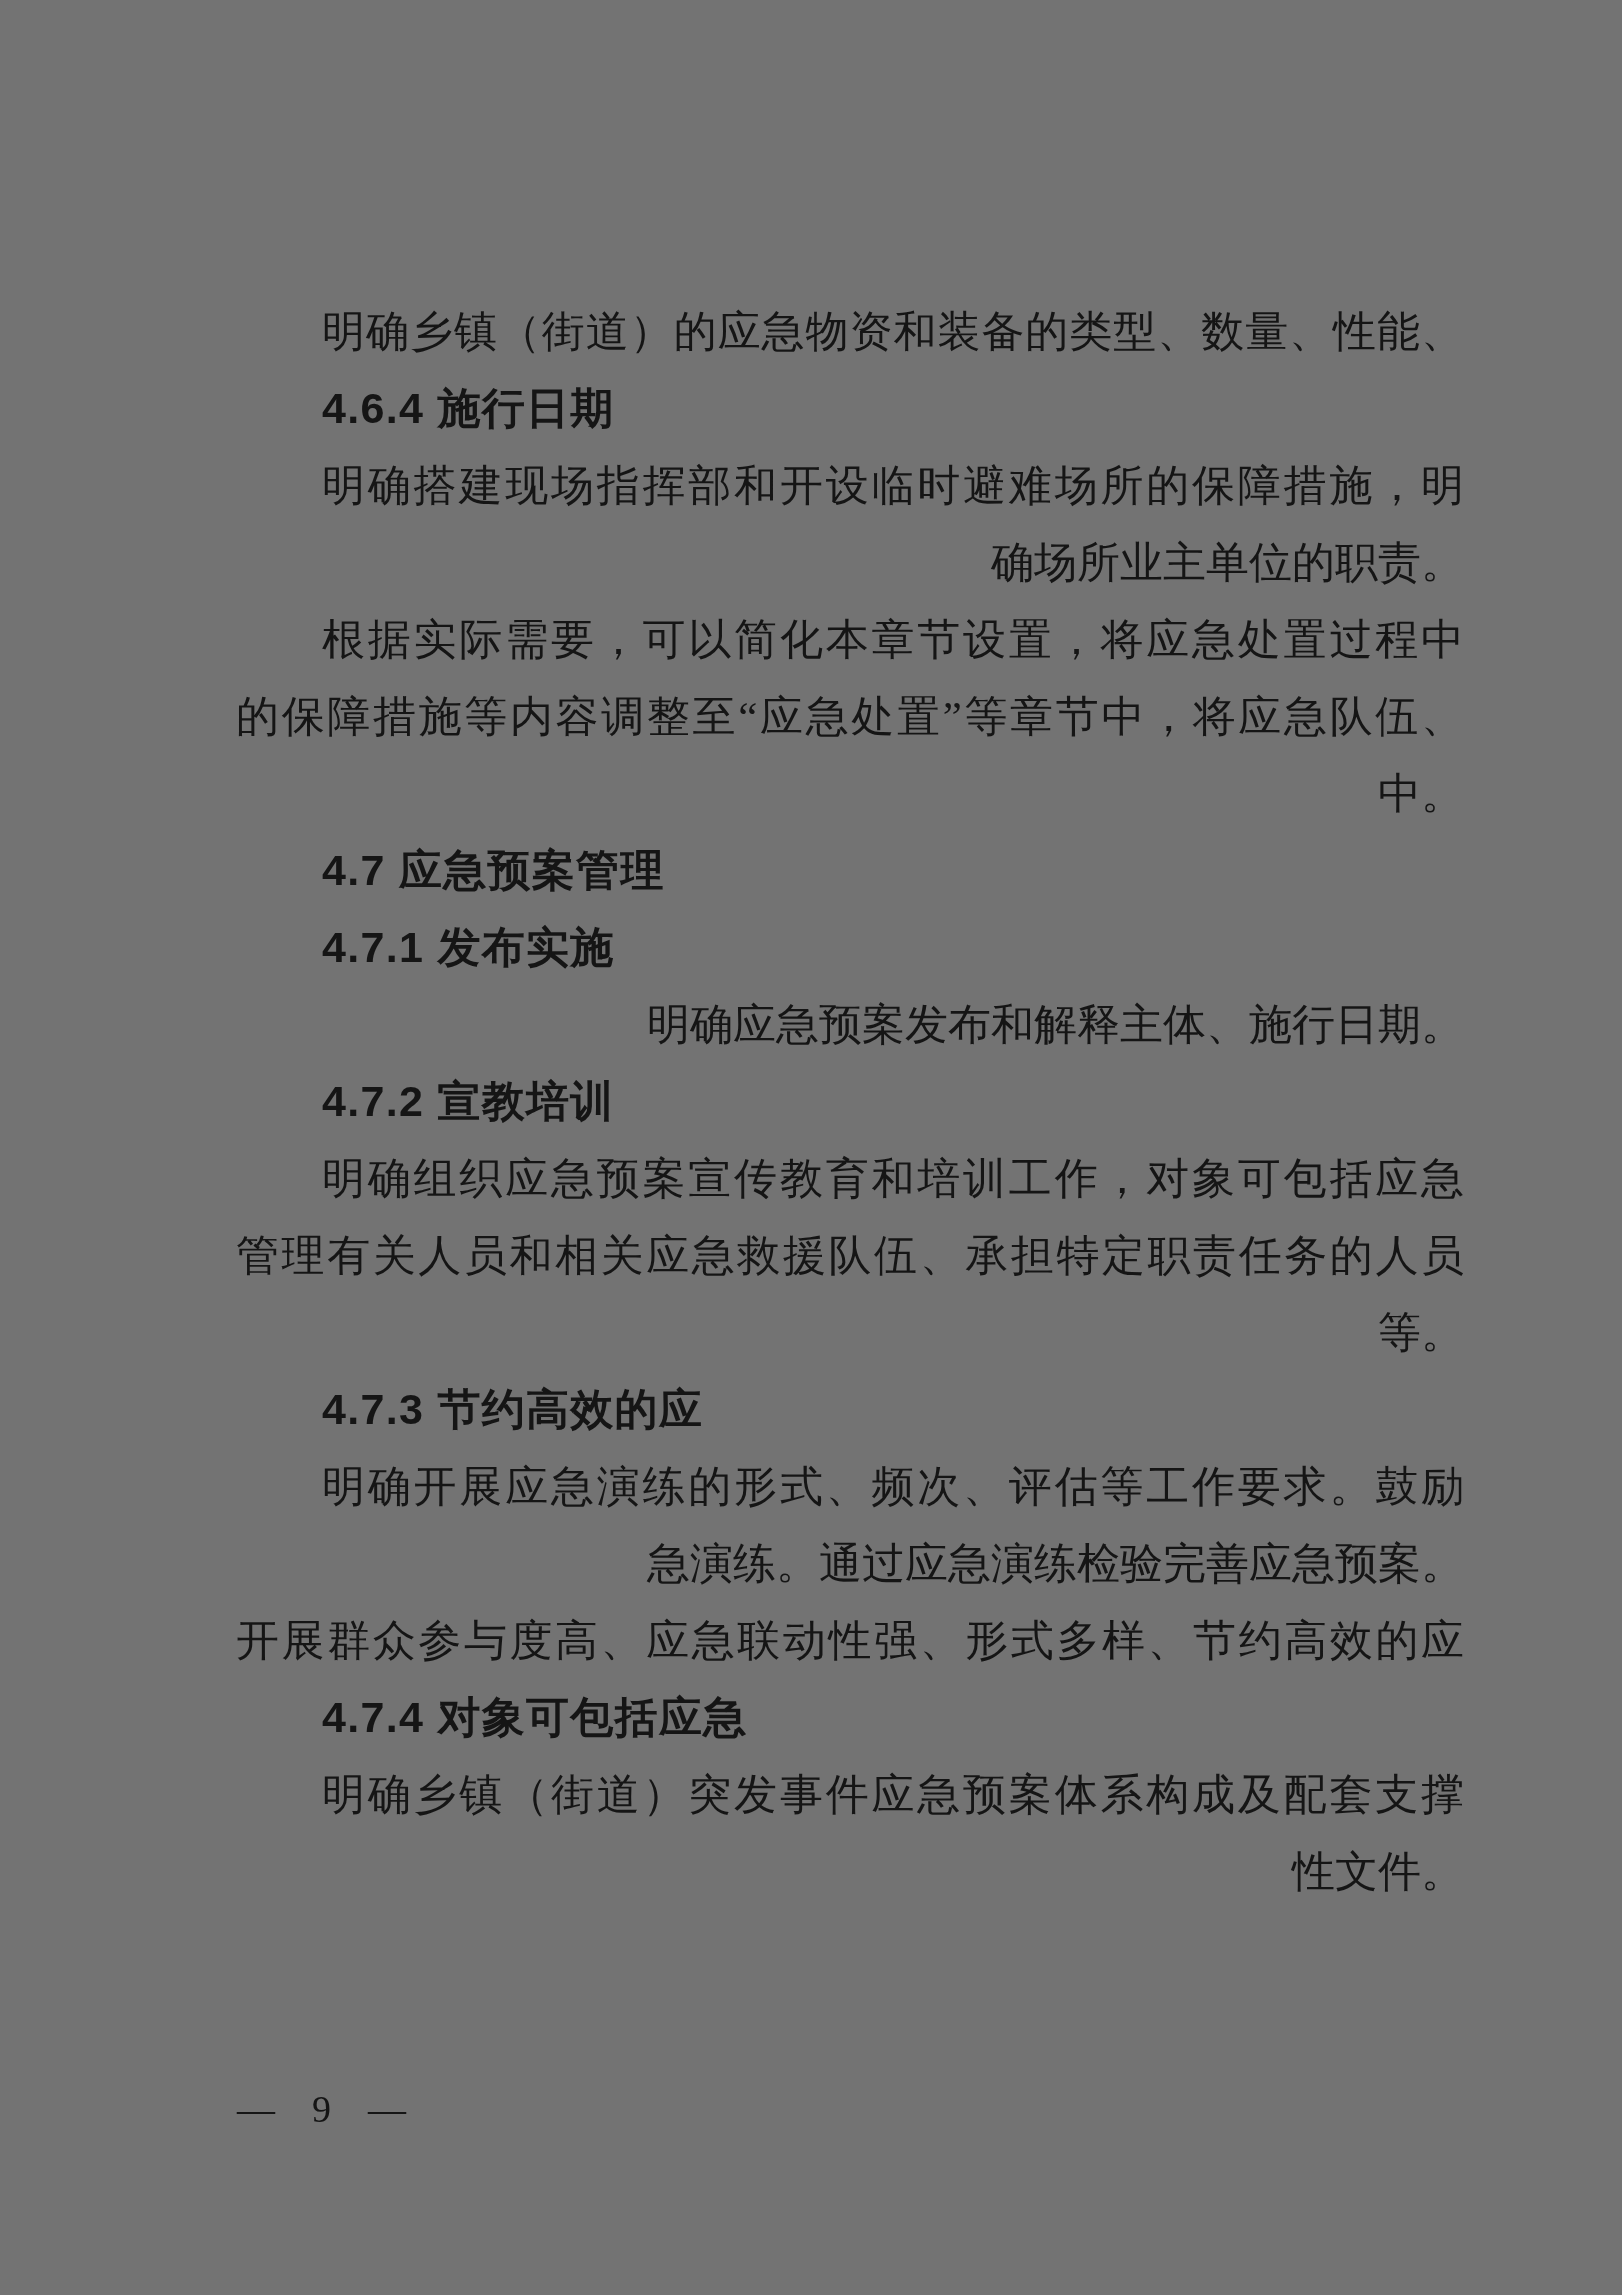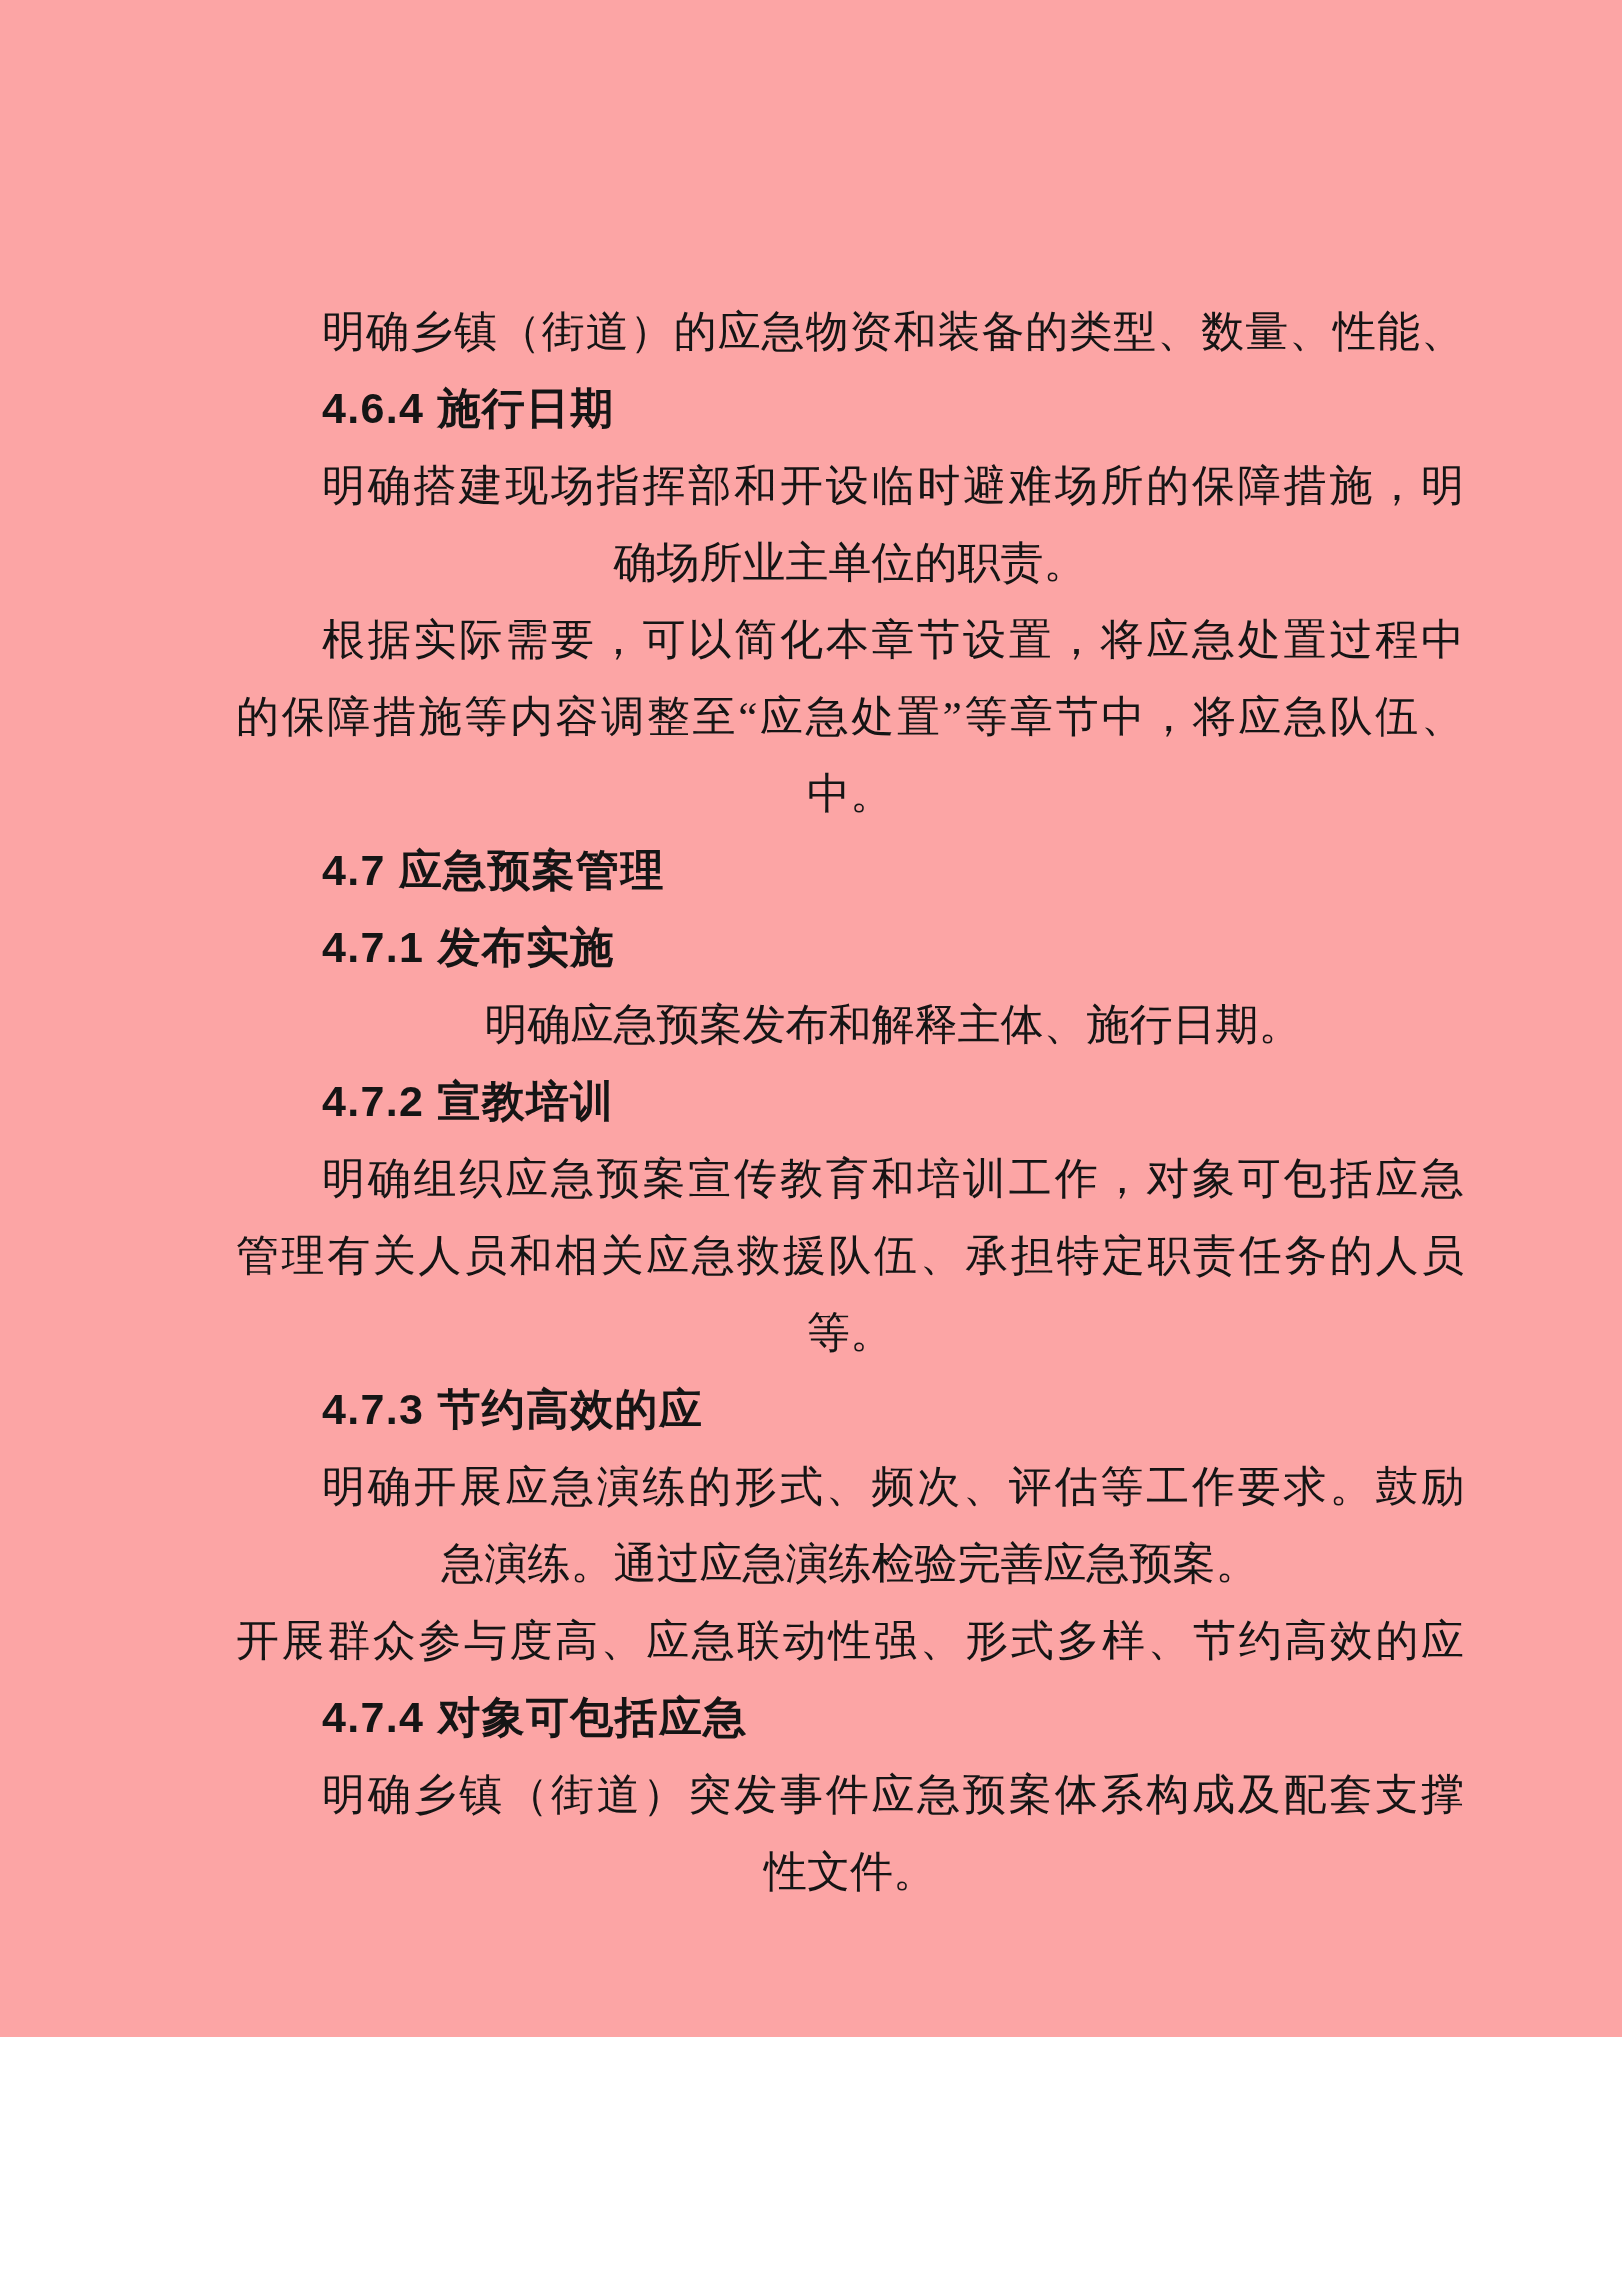--- a/index.html
+++ b/index.html
@@ -3,22 +3,22 @@
 <meta charset="utf-8">
 <style>
   html, body {
     margin: 0;
     padding: 0;
     background: #ffffff;
   }
   .page {
     position: relative;
     width: 1623px;
-    height: 2037px;
-    background: #fca5a5;
+    height: 2295px;
+    background: #737373;
     color: #151515;
     font-family: "Liberation Serif", "DejaVu Serif", serif;
     overflow: hidden;
   }
   .content {
     position: absolute;
     left: 236px;
     top: 293px;
     width: 1228px;
   }
@@ -27,21 +27,21 @@
     line-height: 77px;
     height: 77px;
     letter-spacing: 0;
     color: #151515;
   }
   .full {
     text-align: justify;
     text-align-last: justify;
   }
   .short {
-    text-align: center;
+    text-align: right;
   }
   .indent {
     text-indent: 86px;
   }
   .heading {
     font-weight: 700;
     font-family: "Liberation Sans", "DejaVu Sans", sans-serif;
     letter-spacing: 1.3px;
   }
   .footer {

